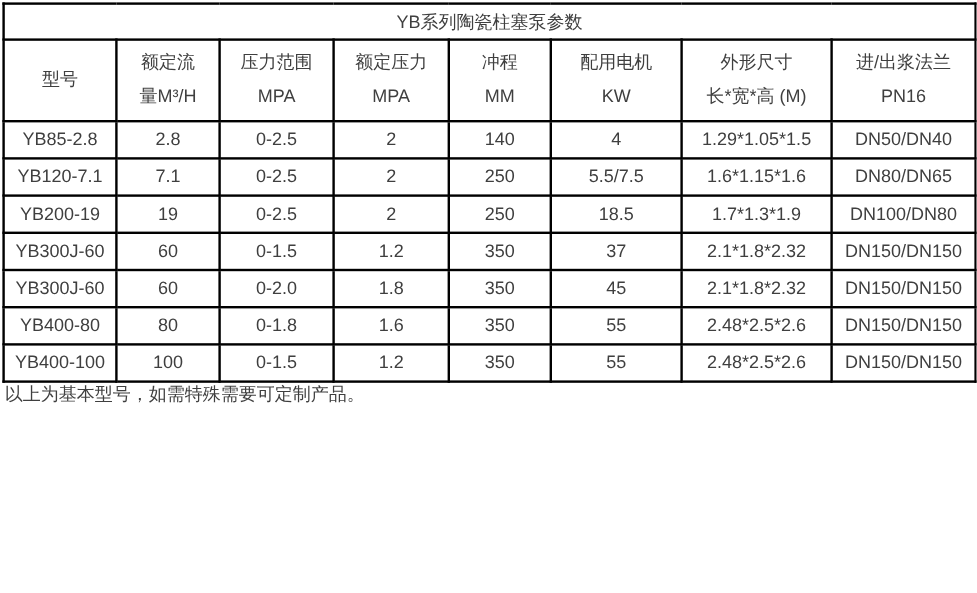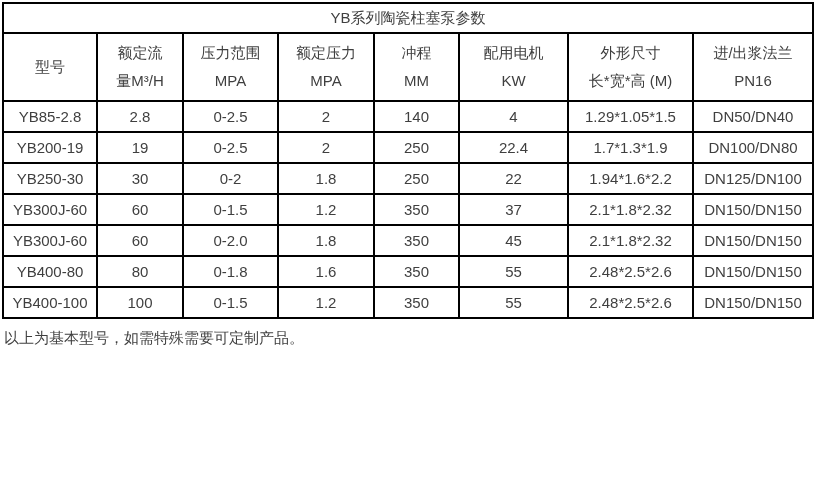--- a/index.html
+++ b/index.html
@@ -44,21 +44,21 @@
   thead .hline {
     display: block;
     line-height: 28px;
   }
   tbody td {
     height: 29px;
   }
   .footer-note {
     font-size: 15px;
     color: #3f3f3f;
-    padding: 10px 2px 0 4px;
+    padding: 0 2px 0 4px;
     text-align: left;
   }
 </style>
 </head>
 <body>
 
 <div class="page">
   <table class="spec">
     <colgroup>
       <col style="width:94px">
@@ -113,38 +113,38 @@
           <td>YB85-2.8</td>
           <td>2.8</td>
           <td>0-2.5</td>
           <td>2</td>
           <td>140</td>
           <td>4</td>
           <td>1.29*1.05*1.5</td>
           <td>DN50/DN40</td>
         </tr>
         <tr>
+          <td>YB120-7.1</td>
+          <td>7.1</td>
+          <td>0-2.5</td>
+          <td>2</td>
+          <td>250</td>
+          <td>5.5/7.5</td>
+          <td>1.6*1.15*1.6</td>
+          <td>DN80/DN65</td>
+        </tr>
+        <tr>
           <td>YB200-19</td>
           <td>19</td>
           <td>0-2.5</td>
           <td>2</td>
           <td>250</td>
-          <td>22.4</td>
+          <td>18.5</td>
           <td>1.7*1.3*1.9</td>
           <td>DN100/DN80</td>
-        </tr>
-        <tr>
-          <td>YB250-30</td>
-          <td>30</td>
-          <td>0-2</td>
-          <td>1.8</td>
-          <td>250</td>
-          <td>22</td>
-          <td>1.94*1.6*2.2</td>
-          <td>DN125/DN100</td>
         </tr>
         <tr>
           <td>YB300J-60</td>
           <td>60</td>
           <td>0-1.5</td>
           <td>1.2</td>
           <td>350</td>
           <td>37</td>
           <td>2.1*1.8*2.32</td>
           <td>DN150/DN150</td>

